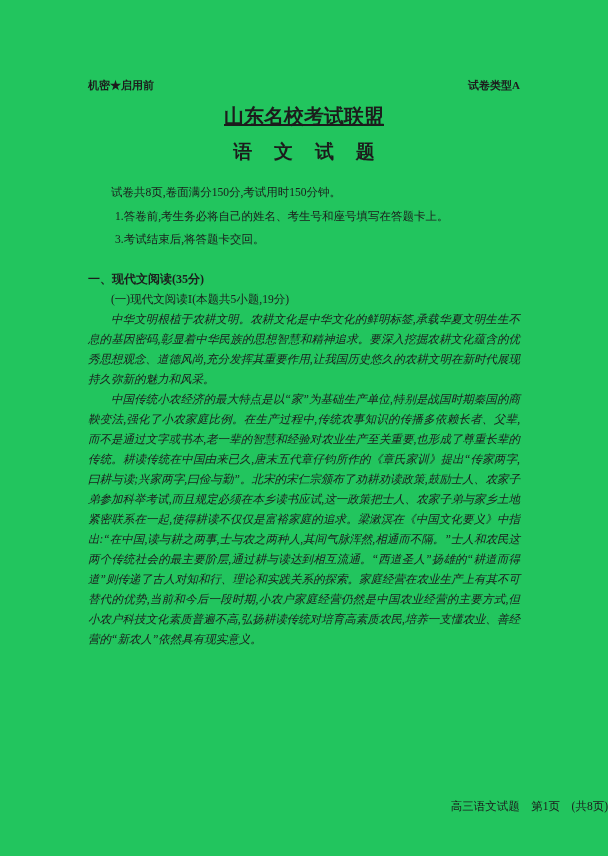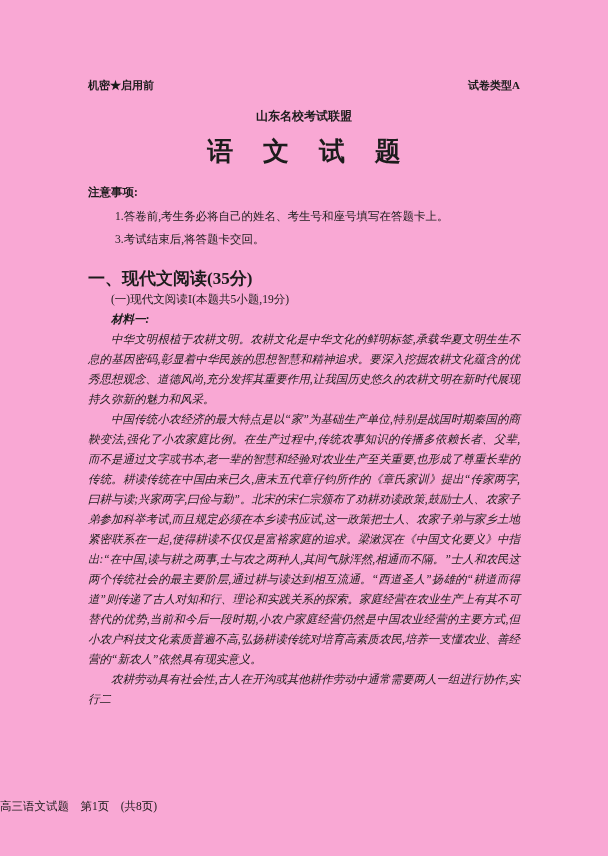--- a/index.html
+++ b/index.html
@@ -6,47 +6,48 @@
     margin: 0;
     padding: 0;
     background: #e9e9e7;
     font-family: "Liberation Serif", "DejaVu Serif", serif;
   }
   .page {
     position: relative;
     width: 608px;
     height: 856px;
     margin: 0 auto;
-    background: #f9a8d4;
+    background: #22c55e;
     color: #1c1c1c;
     overflow: hidden;
     box-sizing: border-box;
     padding: 78px 88px 0 88px;
   }
   .meta-row {
     display: flex;
     justify-content: space-between;
     align-items: baseline;
     font-size: 11px;
     font-weight: bold;
     margin-bottom: 10px;
   }
   .title-block { text-align: center; }
   .title-org {
-    font-size: 12px;
+    font-size: 20px;
     font-weight: bold;
     line-height: 26px;
+    text-decoration: underline;
   }
   .title-session {
     font-size: 16px;
     font-weight: bold;
     line-height: 28px;
   }
   .title-subject {
-    font-size: 26px;
+    font-size: 19px;
     font-weight: bold;
     letter-spacing: 0.45em;
     margin-left: 0.45em; 
     line-height: 34px;
     margin-top: 6px;
     margin-bottom: 14px;
   }
   .exam-info {
     font-size: 11.5px;
     line-height: 19.5px;
@@ -60,21 +61,21 @@
   }
   .notice-item {
     font-size: 11.5px;
     line-height: 19.5px;
     text-indent: 2em;
     text-align: justify;
     margin: 4px;
   }
   .gap-lg { height: 15px; }
   .section-heading {
-    font-size: 17px;
+    font-size: 12px;
     font-weight: bold;
     line-height: 20px;
   }
   .subsection-heading {
     font-size: 11.5px;
     font-weight: normal;
     line-height: 20px;
     text-indent: 2em;
   }
   .instruction {
@@ -96,50 +97,48 @@
     line-height: 20px;
     text-indent: 2em;
     text-align: justify;
     margin: 0;
   }
   .page-footer {
     position: absolute;
     left: 0;
     right: 0;
     bottom: 42px;
-    text-align: left;
+    text-align: right;
     font-size: 11.5px;
     color: #1c1c1c;
   }
 </style>
 </head>
 <body>
 
 <div class="page">
 
   <div class="meta-row">
     <span>机密★启用前</span>
     <span>试卷类型A</span>
   </div>
 
   <div class="title-block">
     <div class="title-org">山东名校考试联盟</div>
     <div class="title-subject">语 文 试 题</div>
   </div>
 
+  <p class="exam-info" style="margin:0;">试卷共8页,卷面满分150分,考试用时150分钟。</p>
 
-  <div class="notice-heading">注意事项:</div>
   <p class="notice-item">1.答卷前,考生务必将自己的姓名、考生号和座号填写在答题卡上。</p>
   <p class="notice-item">3.考试结束后,将答题卡交回。</p>
 
   <div class="gap-lg"></div>
 
   <div class="section-heading">一、现代文阅读(35分)</div>
   <div class="subsection-heading">(一)现代文阅读Ⅰ(本题共5小题,19分)</div>
-  <div class="material-label">材料一:</div>
 
   <p class="body-para">中华文明根植于农耕文明。农耕文化是中华文化的鲜明标签,承载华夏文明生生不息的基因密码,彰显着中华民族的思想智慧和精神追求。要深入挖掘农耕文化蕴含的优秀思想观念、道德风尚,充分发挥其重要作用,让我国历史悠久的农耕文明在新时代展现持久弥新的魅力和风采。</p>
   <p class="body-para">中国传统小农经济的最大特点是以“家”为基础生产单位,特别是战国时期秦国的商鞅变法,强化了小农家庭比例。在生产过程中,传统农事知识的传播多依赖长者、父辈,而不是通过文字或书本,老一辈的智慧和经验对农业生产至关重要,也形成了尊重长辈的传统。耕读传统在中国由来已久,唐末五代章仔钧所作的《章氏家训》提出“传家两字,曰耕与读;兴家两字,曰俭与勤”。北宋的宋仁宗颁布了劝耕劝读政策,鼓励士人、农家子弟参加科举考试,而且规定必须在本乡读书应试,这一政策把士人、农家子弟与家乡土地紧密联系在一起,使得耕读不仅仅是富裕家庭的追求。梁漱溟在《中国文化要义》中指出:“在中国,读与耕之两事,士与农之两种人,其间气脉浑然,相通而不隔。”士人和农民这两个传统社会的最主要阶层,通过耕与读达到相互流通。“西道圣人”扬雄的“耕道而得道”则传递了古人对知和行、理论和实践关系的探索。家庭经营在农业生产上有其不可替代的优势,当前和今后一段时期,小农户家庭经营仍然是中国农业经营的主要方式,但小农户科技文化素质普遍不高,弘扬耕读传统对培育高素质农民,培养一支懂农业、善经营的“新农人”依然具有现实意义。</p>
-  <p class="body-para">农耕劳动具有社会性,古人在开沟或其他耕作劳动中通常需要两人一组进行协作,实行二</p>
 
   <div class="page-footer">高三语文试题　第1页　(共8页)</div>
 
 </div>
 
 </body></html>

